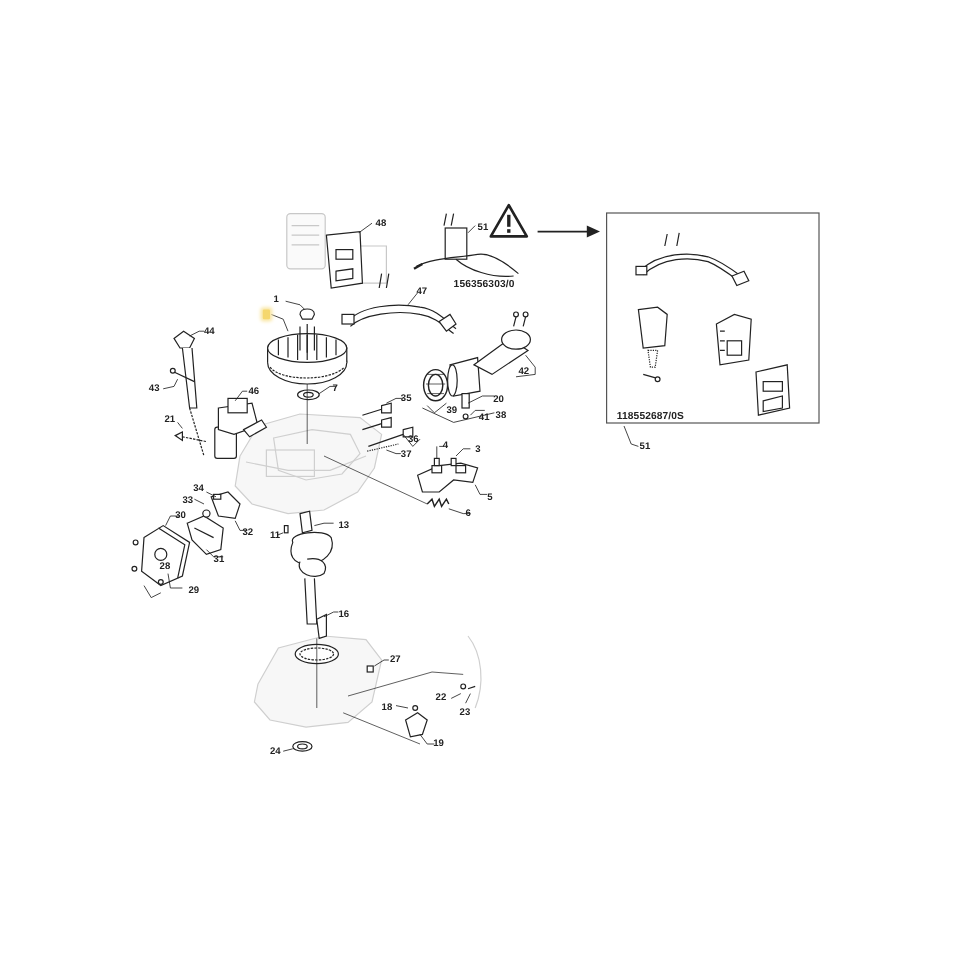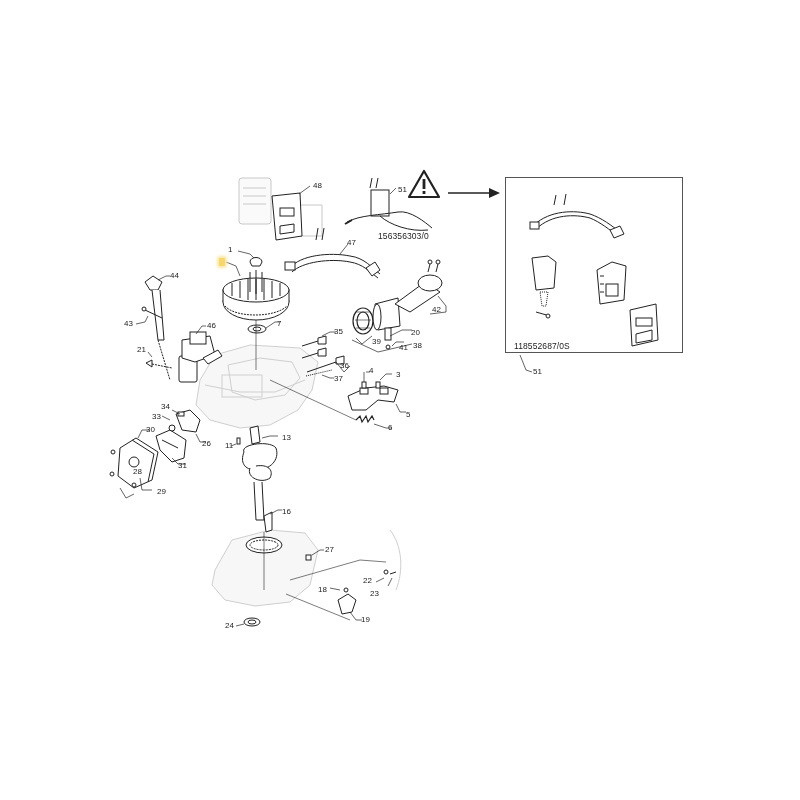--- a/index.html
+++ b/index.html
@@ -1,18 +1,18 @@
 <!DOCTYPE html>
 <html><head>
 <meta charset="utf-8">
 <style>
   html, body { margin:0; padding:0; background:#ffffff; }
   body { width:800px; height:800px; position:relative; overflow:hidden; font-family:"Liberation Sans", sans-serif; }
   #canvas { position:absolute; left:0; top:0; width:800px; height:800px; }
-  .lbl { position:absolute; font-family:"Liberation Sans", sans-serif; font-weight:normal; font-size:8px; color:#222; line-height:1; white-space:nowrap;text-align:right; }
+  .lbl { position:absolute; font-family:"Liberation Sans", sans-serif; font-weight:bold; font-size:8px; color:#222; line-height:1; white-space:nowrap;text-align:right; }
   .pn  { font-size:8.5px; letter-spacing:0.1px; }
   .hl  { background:#f5d76e; color:#f5d76e; padding:0 1px; border-radius:1px; box-shadow:0 0 3px 2px #f9e7a6; }
   .kit-box { position:absolute; left:505px; top:177px; width:178px; height:176px; border:1px solid #555; box-sizing:border-box; }
   .warn { position:absolute; }
 </style>
 </head>
 <body>
 
 <div id="canvas">
 
@@ -286,28 +286,28 @@
   <span class="lbl" style="left:369px;top:367px">4</span>
   <span class="lbl" style="left:406px;top:411px">5</span>
   <span class="lbl" style="left:388px;top:424px">6</span>
   <span class="lbl" style="left:277px;top:320px">7</span>
   <span class="lbl" style="left:282px;top:434px">13</span>
   <span class="lbl" style="left:225px;top:442px">11</span>
   <span class="lbl" style="left:282px;top:508px">16</span>
   <span class="lbl" style="left:318px;top:586px">18</span>
   <span class="lbl" style="left:361px;top:616px">19</span>
   <span class="lbl" style="left:363px;top:577px">22</span>
-  <span class="lbl" style="left:370px;top:590px">23</span>
+  <span class="lbl" style="left:383px;top:590px">23</span>
   <span class="lbl" style="left:225px;top:622px">24</span>
   <span class="lbl" style="left:325px;top:546px">27</span>
   <span class="lbl" style="left:133px;top:468px">28</span>
   <span class="lbl" style="left:157px;top:488px">29</span>
   <span class="lbl" style="left:146px;top:426px">30</span>
   <span class="lbl" style="left:178px;top:462px">31</span>
-  <span class="lbl" style="left:202px;top:440px">26</span>
+  <span class="lbl" style="left:202px;top:440px">32</span>
   <span class="lbl" style="left:152px;top:413px">33</span>
   <span class="lbl" style="left:161px;top:403px">34</span>
   <span class="lbl" style="left:334px;top:328px">35</span>
   <span class="lbl" style="left:340px;top:362px">36</span>
   <span class="lbl" style="left:334px;top:375px">37</span>
   <span class="lbl" style="left:413px;top:342px">38</span>
   <span class="lbl" style="left:372px;top:338px">39</span>
   <span class="lbl" style="left:411px;top:329px">20</span>
   <span class="lbl" style="left:399px;top:344px">41</span>
   <span class="lbl" style="left:432px;top:306px">42</span>

